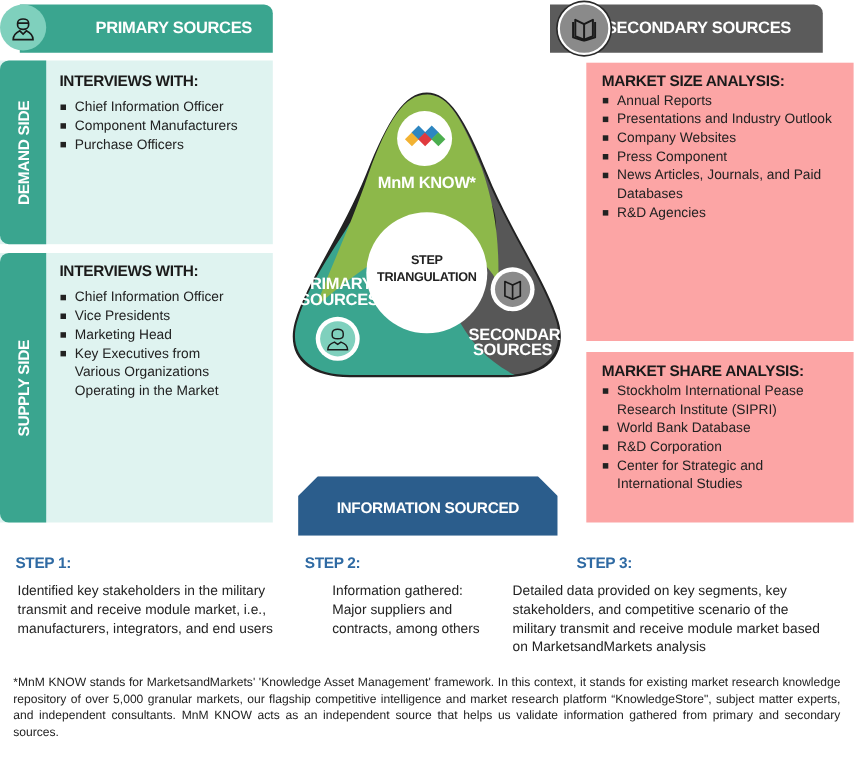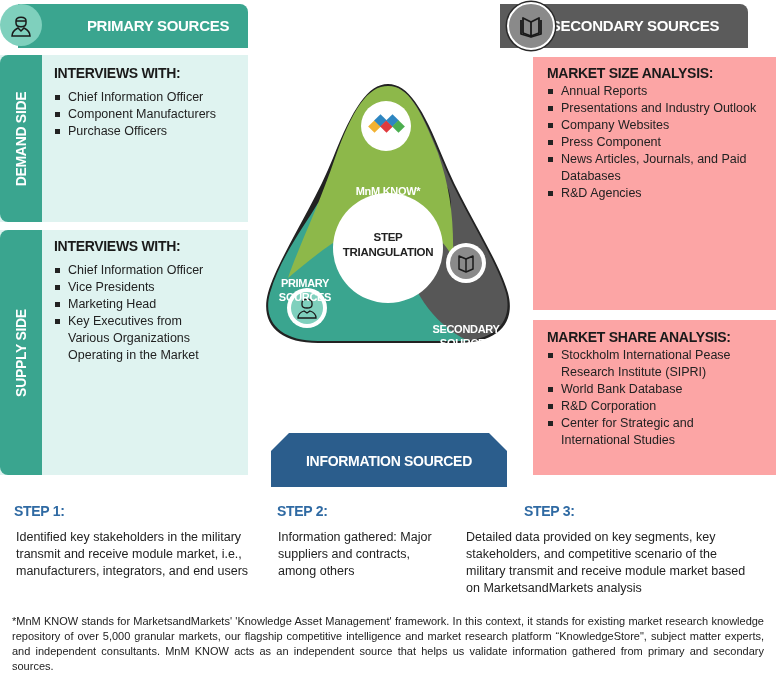--- a/index.html
+++ b/index.html
@@ -58,21 +58,21 @@
     background: #8a8a8a; border: 2px solid #fff; box-shadow: 0 0 0 1.5px #2a2a2a;
     display: flex; align-items: center; justify-content: center;
   }
 
   .sec-box { position: absolute; left: 533px; width: 243px; background: #fca5a5; }
   .sec-box .inner { position: absolute; left: 14px; top: 10px; right: 4px; }
   .sec-box h3 { font-size: 14px; margin-bottom: 2px; color: #1a1a1a; }
 
   
   .tri { position: absolute; left: 258px; top: 78px; width: 260px; height: 272px; }
-  .tri-label { position: absolute; color: #fff; font-size: 11px; text-align: center; line-height: 14px; margin-top: 24px; }
+  .tri-label { position: absolute; color: #fff; font-size: 15px; text-align: center; line-height: 14px; }
   .center-label { position: absolute; color: #222; font-size: 11.5px; text-align: center; line-height: 15px; }
 
   
   .info-banner {
     position: absolute; left: 271px; top: 433px; width: 236px; height: 54px;
   }
   .info-banner .txt {
     position: absolute; left: 0; top: 0; width: 100%; height: 100%; line-height: 56px;
     text-align: center; color: #fff; font-size: 14px;
   }
@@ -218,20 +218,20 @@
   </svg>
   <div class="txt cond">INFORMATION SOURCED</div>
 </div>
 
 <div class="step" style="left:14px;width:250px;">
   <h4 class="cond">STEP 1:</h4>
   <p style="padding-left:2px;">Identified key stakeholders in the military transmit and receive module market, i.e., manufacturers, integrators, and end users</p>
 </div>
 <div class="step" style="left:277px;width:160px;">
   <h4 class="cond">STEP 2:</h4>
-  <p style="padding-left:1px;">Information gathered: Major suppliers and contracts, among others</p>
+  <p style="padding-left:1px;margin-left:24px;">Information gathered: Major suppliers and contracts, among others</p>
 </div>
 <div class="step" style="left:466px;width:290px;">
   <h4 class="cond" style="padding-left:58px;">STEP 3:</h4>
   <p>Detailed data provided on key segments, key stakeholders, and competitive scenario of the military transmit and receive module market based on MarketsandMarkets analysis</p>
 </div>
 
 <div class="footnote">*MnM KNOW stands for MarketsandMarkets' 'Knowledge Asset Management' framework. In this context, it stands for existing market research knowledge repository of over 5,000 granular markets, our flagship competitive intelligence and market research platform “KnowledgeStore", subject matter experts, and independent consultants. MnM KNOW acts as an independent source that helps us validate information gathered from primary and secondary sources.</div>
 
 </body></html>

